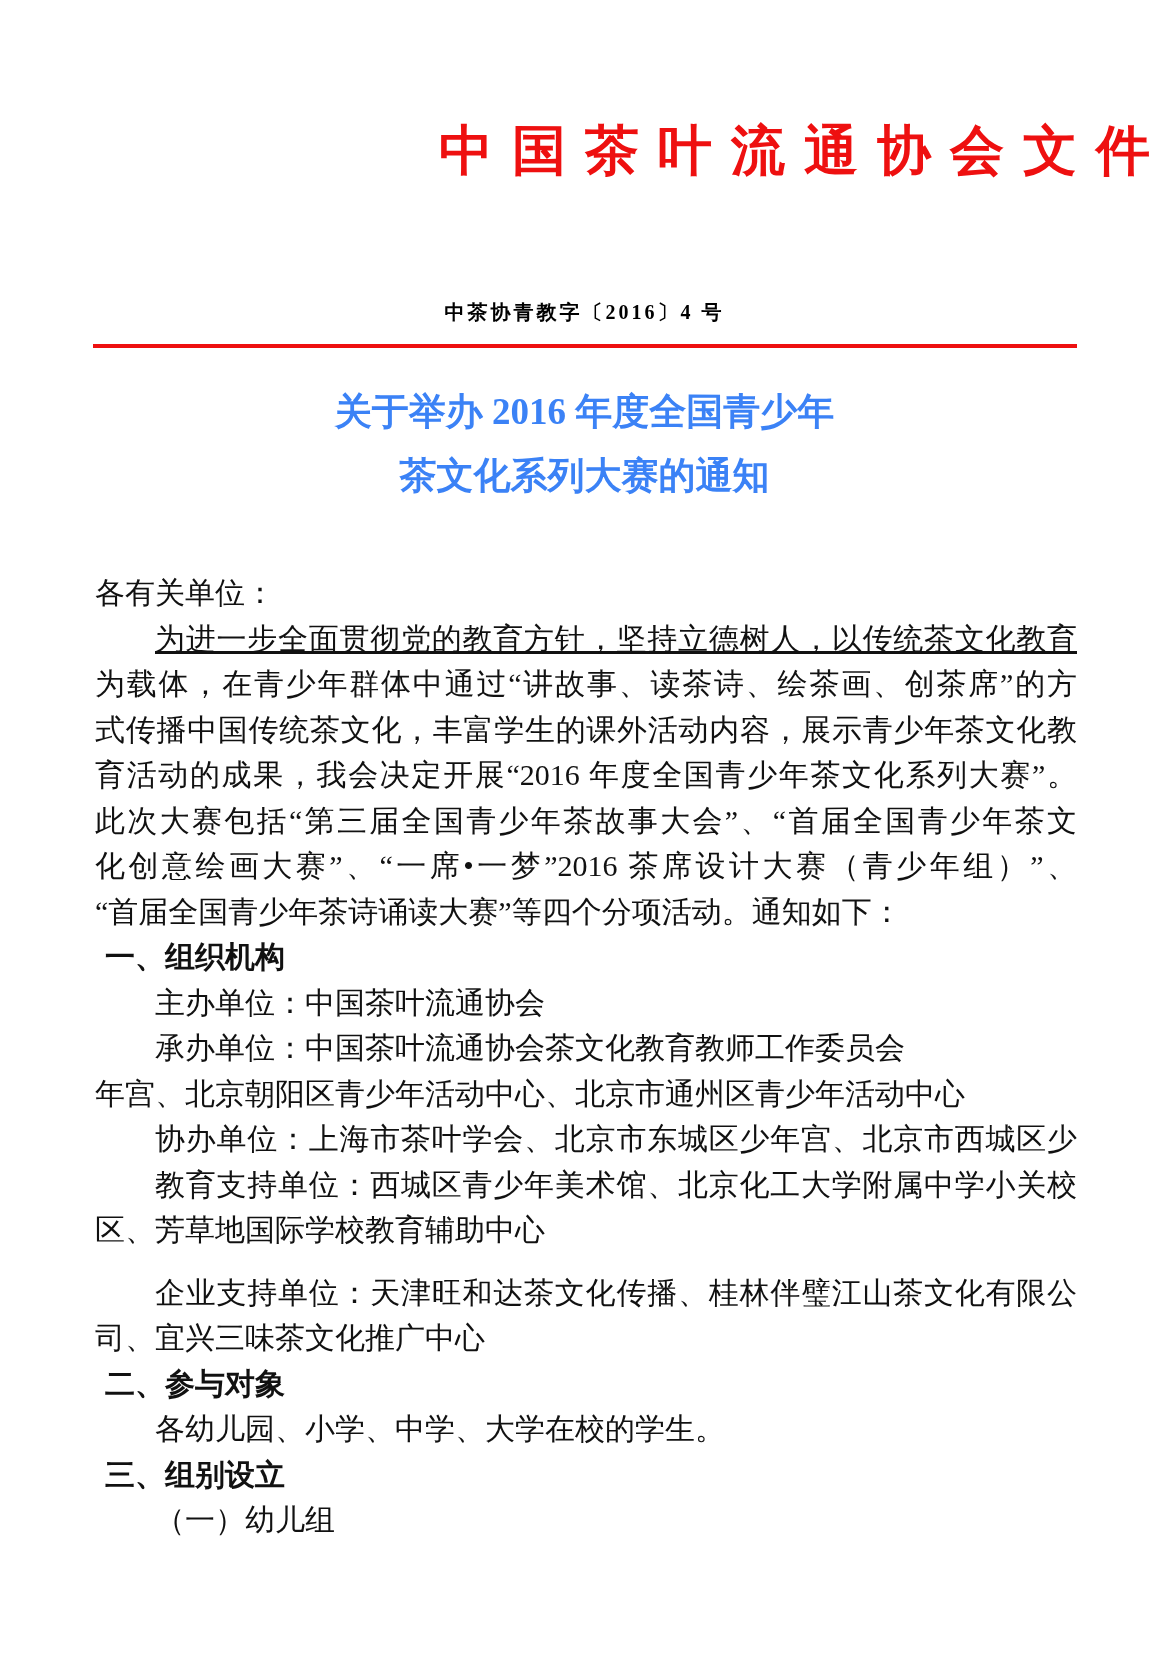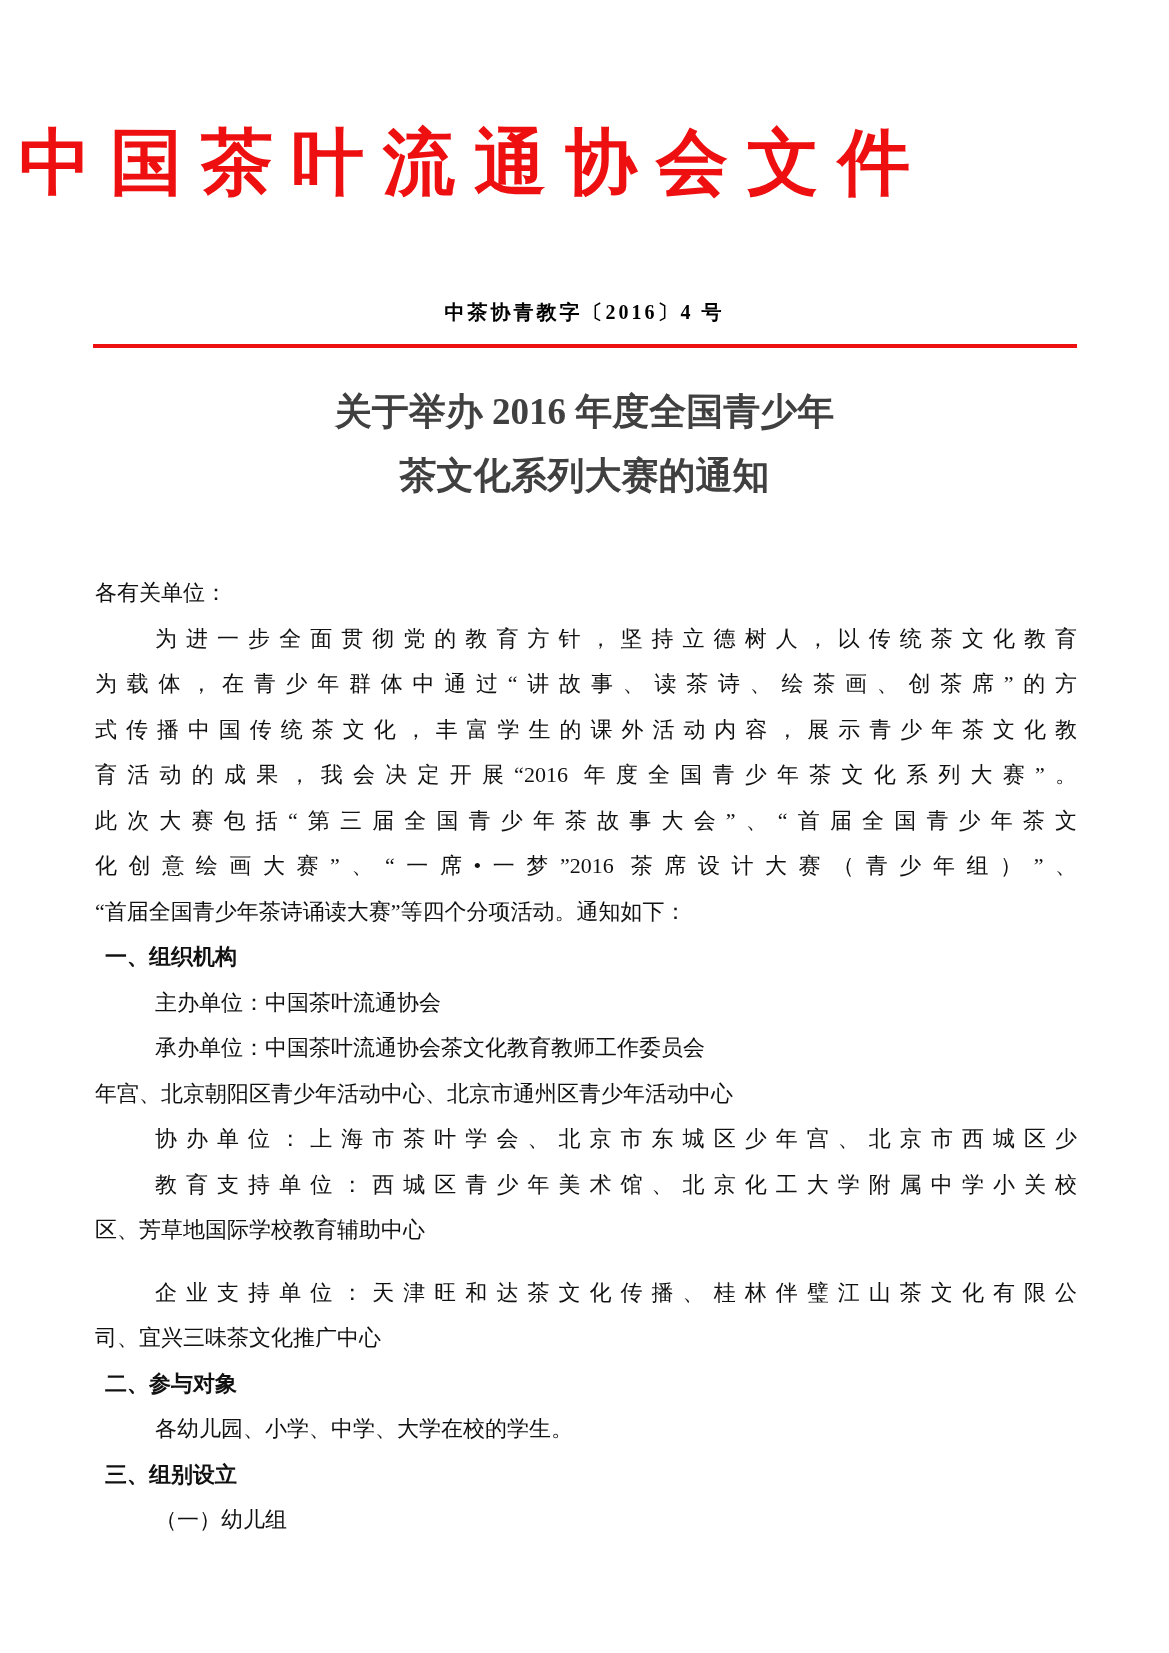--- a/index.html
+++ b/index.html
@@ -4,40 +4,40 @@
 <style>
   :root{ --doc-red:#ee1010; --ink:#141414; }
   html,body{ margin:0; padding:0; background:#ffffff; }
   .page{
     position:relative; width:1169px; height:1653px; background:#ffffff;
     overflow:hidden; color:var(--ink);
     font-family:"Liberation Serif","DejaVu Serif",serif;
   }
   .org-title{
     position:absolute; top:118px; left:0; width:100%;
-    text-align:left; font-size:72px; line-height:1.25; font-weight:bold;
+    text-align:right; font-size:54px; line-height:1.25; font-weight:bold;
     color:var(--doc-red); letter-spacing:19px; text-indent:19px; white-space:nowrap;
   }
   .doc-number{
     position:absolute; top:299px; left:0; width:100%;
     text-align:center; font-size:20px; font-weight:bold; letter-spacing:3px;
     color:#000;
   }
   .red-line{
     position:absolute; top:344px; left:93px; width:984px; height:4px;
     background:var(--doc-red);
   }
   .doc-title{
     position:absolute; top:380px; left:0; width:100%;
     text-align:center; font-size:37px; font-weight:bold; line-height:64px;
-    color:#404040;
+    color:#3b82f6;
   }
   .body-text{
     position:absolute; top:570px; left:95px; width:982px;
-    font-size:22px; line-height:45.5px; color:#111;
+    font-size:30px; line-height:45.5px; color:#111;
   }
   .line{ min-height:45.5px; }
   .line.just{ text-align:justify; text-align-last:justify; }
   .line.heading{ font-weight:bold;margin-left:10px; }
   .label{ font-weight:normal; }
 </style>
 </head>
 <body>
 
 <div class="page">
@@ -47,21 +47,21 @@
 
   <div class="red-line"></div>
 
   <div class="doc-title">
     <div>关于举办 2016 年度全国青少年</div>
     <div>茶文化系列大赛的通知</div>
   </div>
 
   <div class="body-text">
       <div class="line"><span>各有关单位：</span></div>
-      <div class="line just" style="padding-left: 60px;"><span>为进一步全面贯彻党的教育方针，坚持立德树人，以传统茶文化教育</span></div>
+      <div class="line just" style="padding-left: 60px; text-decoration: underline;"><span>为进一步全面贯彻党的教育方针，坚持立德树人，以传统茶文化教育</span></div>
       <div class="line just"><span>为载体，在青少年群体中通过“讲故事、读茶诗、绘茶画、创茶席”的方</span></div>
       <div class="line just"><span>式传播中国传统茶文化，丰富学生的课外活动内容，展示青少年茶文化教</span></div>
       <div class="line just"><span>育活动的成果，我会决定开展“2016 年度全国青少年茶文化系列大赛”。</span></div>
       <div class="line just"><span>此次大赛包括“第三届全国青少年茶故事大会”、“首届全国青少年茶文</span></div>
       <div class="line just"><span>化创意绘画大赛”、“一席•一梦”2016 茶席设计大赛（青少年组）”、</span></div>
       <div class="line"><span>“首届全国青少年茶诗诵读大赛”等四个分项活动。通知如下：</span></div>
       <div class="line heading"><span>一、组织机构</span></div>
       <div class="line" style="padding-left: 60px;"><b class="label">主办单位：</b><span>中国茶叶流通协会</span></div>
       <div class="line" style="padding-left: 60px;"><b class="label">承办单位：</b><span>中国茶叶流通协会茶文化教育教师工作委员会</span></div>
       <div class="line"><span>年宫、北京朝阳区青少年活动中心、北京市通州区青少年活动中心</span></div>

